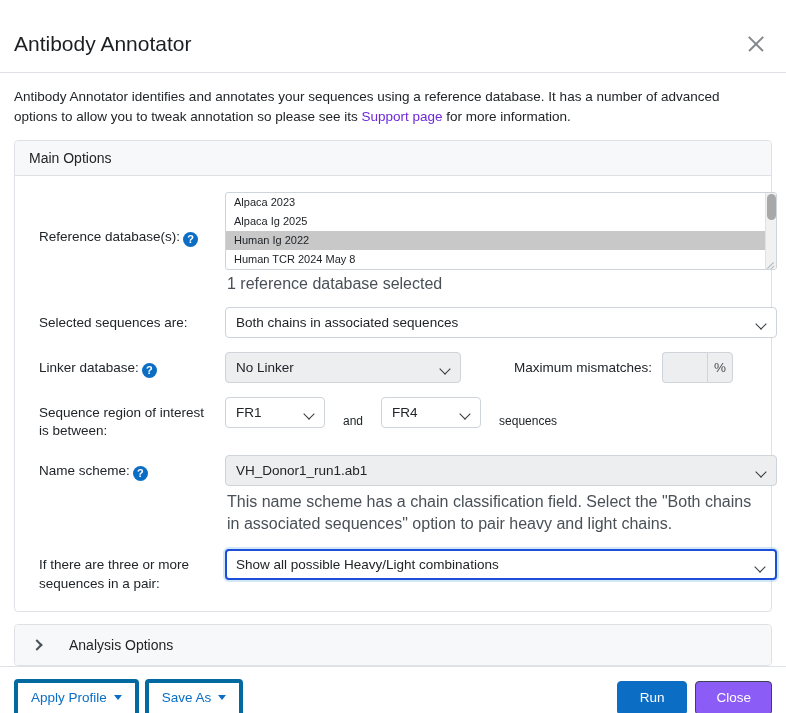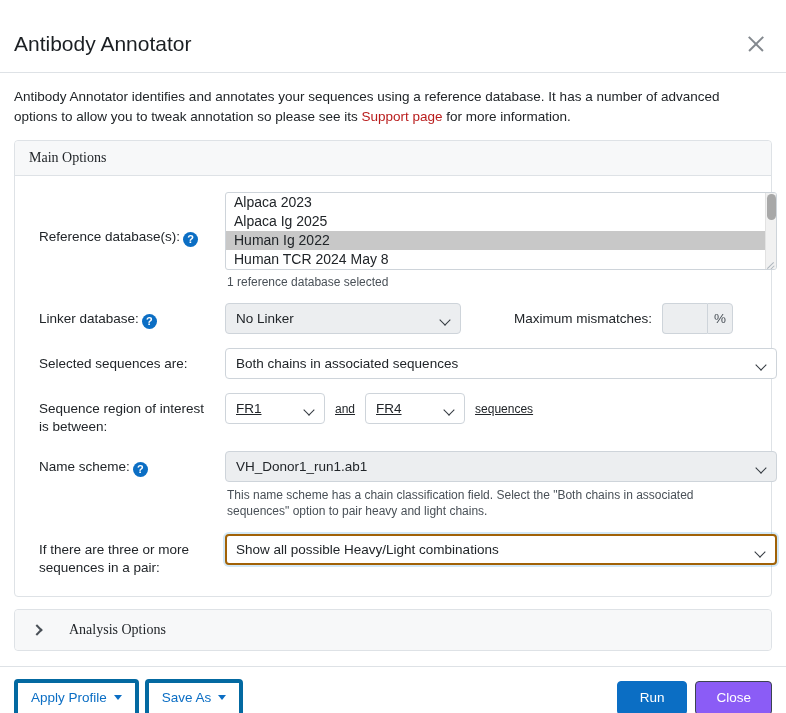--- a/index.html
+++ b/index.html
@@ -56,37 +56,36 @@
     padding: 14px 14px 0 14px;
     overflow: hidden;
   }
   .intro {
     font-size: 13.5px;
     line-height: 1.45;
     color: #212529;
     margin: 0 0 14px 0;
     max-width: 752px;
   }
-  .intro a { color: #b91c1c; text-decoration: none; }
+  .intro a { color: #6d28d9; text-decoration: none; }
 
   
   .panel {
     border: 1px solid #dee2e6;
     border-radius: 4px;
     background: #fff;
     margin-bottom: 12px;
   }
   .panel-header {
     background: #f7f8f9;
     border-bottom: 1px solid #dee2e6;
     border-radius: 4px 4px 0 0;
     padding: 9px 14px;
     font-size: 14px;
     color: #212529;
-    font-family: Liberation Serif, serif;
   }
   .panel-header.collapsed {
     border-bottom: none;
     border-radius: 4px;
     display: flex;
     align-items: center;
     gap: 28px;
     padding: 12px 14px;
     cursor: pointer;
   }
@@ -139,21 +138,21 @@
     border-radius: 3px;
     height: 78px;
     overflow: hidden;
     position: relative;
     background: #fff;
     width: 552px;
   }
   .listbox ul { margin: 0; padding: 0; list-style: none; }
   .listbox li {
     padding: 1px 8px;
-    font-size: 14px;
+    font-size: 11px;
     line-height: 17px;
     color: #212529;
     cursor: pointer;
   }
   .listbox li.sel { background: #c8c8c8; }
   .lb-scroll {
     position: absolute;
     top: 0; right: 0;
     width: 11px; height: 100%;
     background: #f1f1f1;
@@ -173,21 +172,21 @@
   }
   .resize-grip::before, .resize-grip::after {
     content: "";
     position: absolute;
     background: #adb5bd;
     height: 1px;
   }
   .resize-grip::before { width: 9px; right: 0; bottom: 2px; transform: rotate(-45deg); }
   .resize-grip::after  { width: 5px; right: 0; bottom: 0px; transform: rotate(-45deg); }
   .hint {
-    font-size: 12px;
+    font-size: 16px;
     color: #495057;
     margin-top: 5px;
     padding-left: 2px;
   }
   .hint.wide { max-width: 560px; line-height: 1.4; }
 
   
   .select {
     position: relative;
     border: 1px solid #ced4da;
@@ -200,35 +199,35 @@
     font-size: 13.5px;
     color: #212529;
     cursor: pointer;
     white-space: nowrap;
     overflow: hidden;
   }
   .select.w-full { width: 552px; }
   .select.w-mid  { width: 236px; }
   .select.w-sm   { width: 100px; }
   .select.focus {
-    border: 2px solid #a16207;
+    border: 2px solid #1d4ed8;
     box-shadow: 0 0 0 2px rgba(74,163,224,.25);
     padding: 0 30px 0 9px;
   }
   .select .caret {
     position: absolute;
     right: 11px; top: 12px;
     width: 8px; height: 8px;
     border-right: 1.6px solid #343a40;
     border-bottom: 1.6px solid #343a40;
     transform: rotate(45deg);
   }
   .select.gray { background: #eceef0; }
 
-  .inline { display: flex; align-items: center; gap: 10px; flex-wrap: wrap; text-decoration: underline; }
+  .inline { display: flex; align-items: flex-end; gap: 18px; flex-wrap: wrap; }
   .inline-text { font-size: 12px; color: #212529; }
 
   
   .mismatch-wrap { display: flex; align-items: center; margin-left: auto; padding-right: 24px; }
   .mismatch-label { font-size: 13.5px; margin-right: 10px; }
   .ig { display: flex; }
   .ig input {
     width: 45px; height: 31px;
     border: 1px solid #ced4da;
     border-right: none;
@@ -335,44 +334,44 @@
               <div class="lb-scroll">
                 <div class="lb-thumb"></div>
               </div>
               <div class="resize-grip"></div>
             </div>
             <div class="hint">1 reference database selected</div>
           </div>
         </div>
 
         <div class="row">
+          <div class="lbl mt">Selected sequences are:</div>
+          <div class="field">
+            <div class="select w-full">
+              <span>Both chains in associated sequences</span>
+              <span class="caret"></span>
+            </div>
+          </div>
+        </div>
+
+        <div class="row">
           <div class="lbl mt">
             <span>Linker database:</span><span class="help">?</span>
           </div>
           <div class="field" style="display:flex; align-items:center;">
             <div class="select w-mid gray">
               <span>No Linker</span>
               <span class="caret"></span>
             </div>
             <div class="mismatch-wrap">
               <span class="mismatch-label">Maximum mismatches:</span>
               <span class="ig">
                 <input type="text" disabled="" value="" style="">
                 <span class="suffix">%</span>
               </span>
-            </div>
-          </div>
-        </div>
-
-        <div class="row">
-          <div class="lbl mt">Selected sequences are:</div>
-          <div class="field">
-            <div class="select w-full">
-              <span>Both chains in associated sequences</span>
-              <span class="caret"></span>
             </div>
           </div>
         </div>
 
         <div class="row">
           <div class="lbl mt">Sequence region of interest is between:</div>
           <div class="field inline">
             <div class="select w-sm">
               <span>FR1</span>
               <span class="caret"></span>

